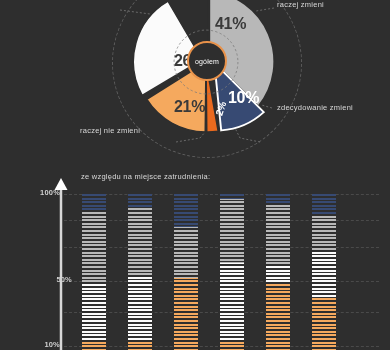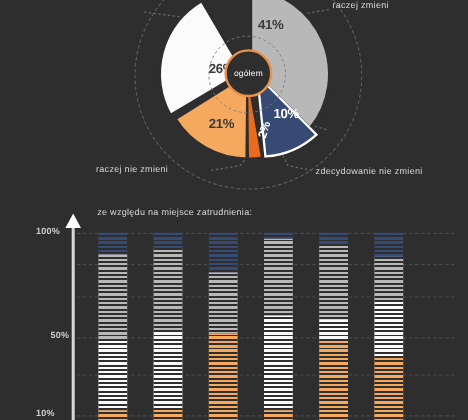--- a/index.html
+++ b/index.html
@@ -29,54 +29,54 @@
     position:absolute; left:187px; top:41px;
     width:40px; height:40px; border-radius:50%;
     background:#2e2e2e; border:2px solid #e8924a;
     display:flex; align-items:center; justify-content:center;
     z-index:6;
   }
   .hub span { font-size:7px; color:#ffffff; letter-spacing:.2px; }
 
   .slice-pct {
     position:absolute; z-index:5;
-    font-size:11px; font-weight:bold; letter-spacing:-.3px;
+    font-size:16px; font-weight:bold; letter-spacing:-.3px;
   }
   .pct-41 { left:215px; top:15px;  color:#3a3a3a; }
   .pct-26 { left:138px; top:52px;  color:#3a3a3a;margin-left:36px; }
   .pct-21 { left:174px; top:98px;  color:#3a3a3a; }
   .pct-10 { left:228px; top:89px;  color:#ffffff; }
   .pct-2  { left:214px; top:103px; color:#ffffff; font-size:10px;
             transform:rotate(-72deg); transform-origin:center; }
 
   .cat-label {
     position:absolute; font-size:7.5px; color:#d8d8d8; letter-spacing:.25px;
     white-space:nowrap;
   }
   .lab-trudno   { left:32px;  top:3px;  }
   .lab-raczejz  { left:277px; top:0px;  }
   .lab-zdecz    { left:277px; top:103px;}
-  .lab-raczejn  { left:80px;  top:136px;}
+  .lab-raczejn  { left:80px;  top:126px;}
   .lab-zdecnz   { left:263px; top:138px;}
 
   .leader { position:absolute; pointer-events:none; }
 
   
   .bar-section { position:absolute; left:0; top:160px; width:382px; height:190px; }
 
   .bar-subtitle {
     position:absolute; left:81px; top:12px;
     font-size:7.5px; color:#d8d8d8; letter-spacing:.25px; white-space:nowrap;
   }
 
   .axis-arrow { position:absolute; left:54px; top:18px; }
 
   .ytick {
     position:absolute; font-size:7.5px; color:#cfcfcf; font-weight:bold;
-    letter-spacing:.2px; text-align:left; width:30px;
+    letter-spacing:.2px; text-align:right; width:30px;
   }
   .ytick-100 { left:30px; top:28px; }
   .ytick-50  { left:42px; top:115px; }
   .ytick-10  { left:30px; top:180px; }
 
   .gridline {
     position:absolute; left:64px; width:315px; height:0;
     border-top:1px dashed #4a4a4a;
   }
 
@@ -142,22 +142,22 @@
       <span>ogółem</span>
     </div>
 
     <div class="slice-pct pct-41">41%</div>
     <div class="slice-pct pct-26">26%</div>
     <div class="slice-pct pct-21">21%</div>
     <div class="slice-pct pct-10">10%</div>
     <div class="slice-pct pct-2">2%</div>
 
     <div class="cat-label lab-raczejz">raczej zmieni</div>
+    <div class="cat-label lab-zdecz">zdecydowanie zmieni</div>
     <div class="cat-label lab-raczejn">raczej nie zmieni</div>
-    <div class="cat-label lab-zdecnz">zdecydowanie nie zmieni</div>
   </div>
 
   <div class="bar-section">
 
     <div class="bar-subtitle">ze względu na miejsce zatrudnienia:</div>
 
     <svg class="axis-arrow" width="14" height="172">
       <line x1="7" y1="172" x2="7" y2="8" stroke="#d8d8d8" stroke-width="2.5"></line>
       <polygon points="7,0 0.5,12 13.5,12" fill="#ffffff"></polygon>
     </svg>

